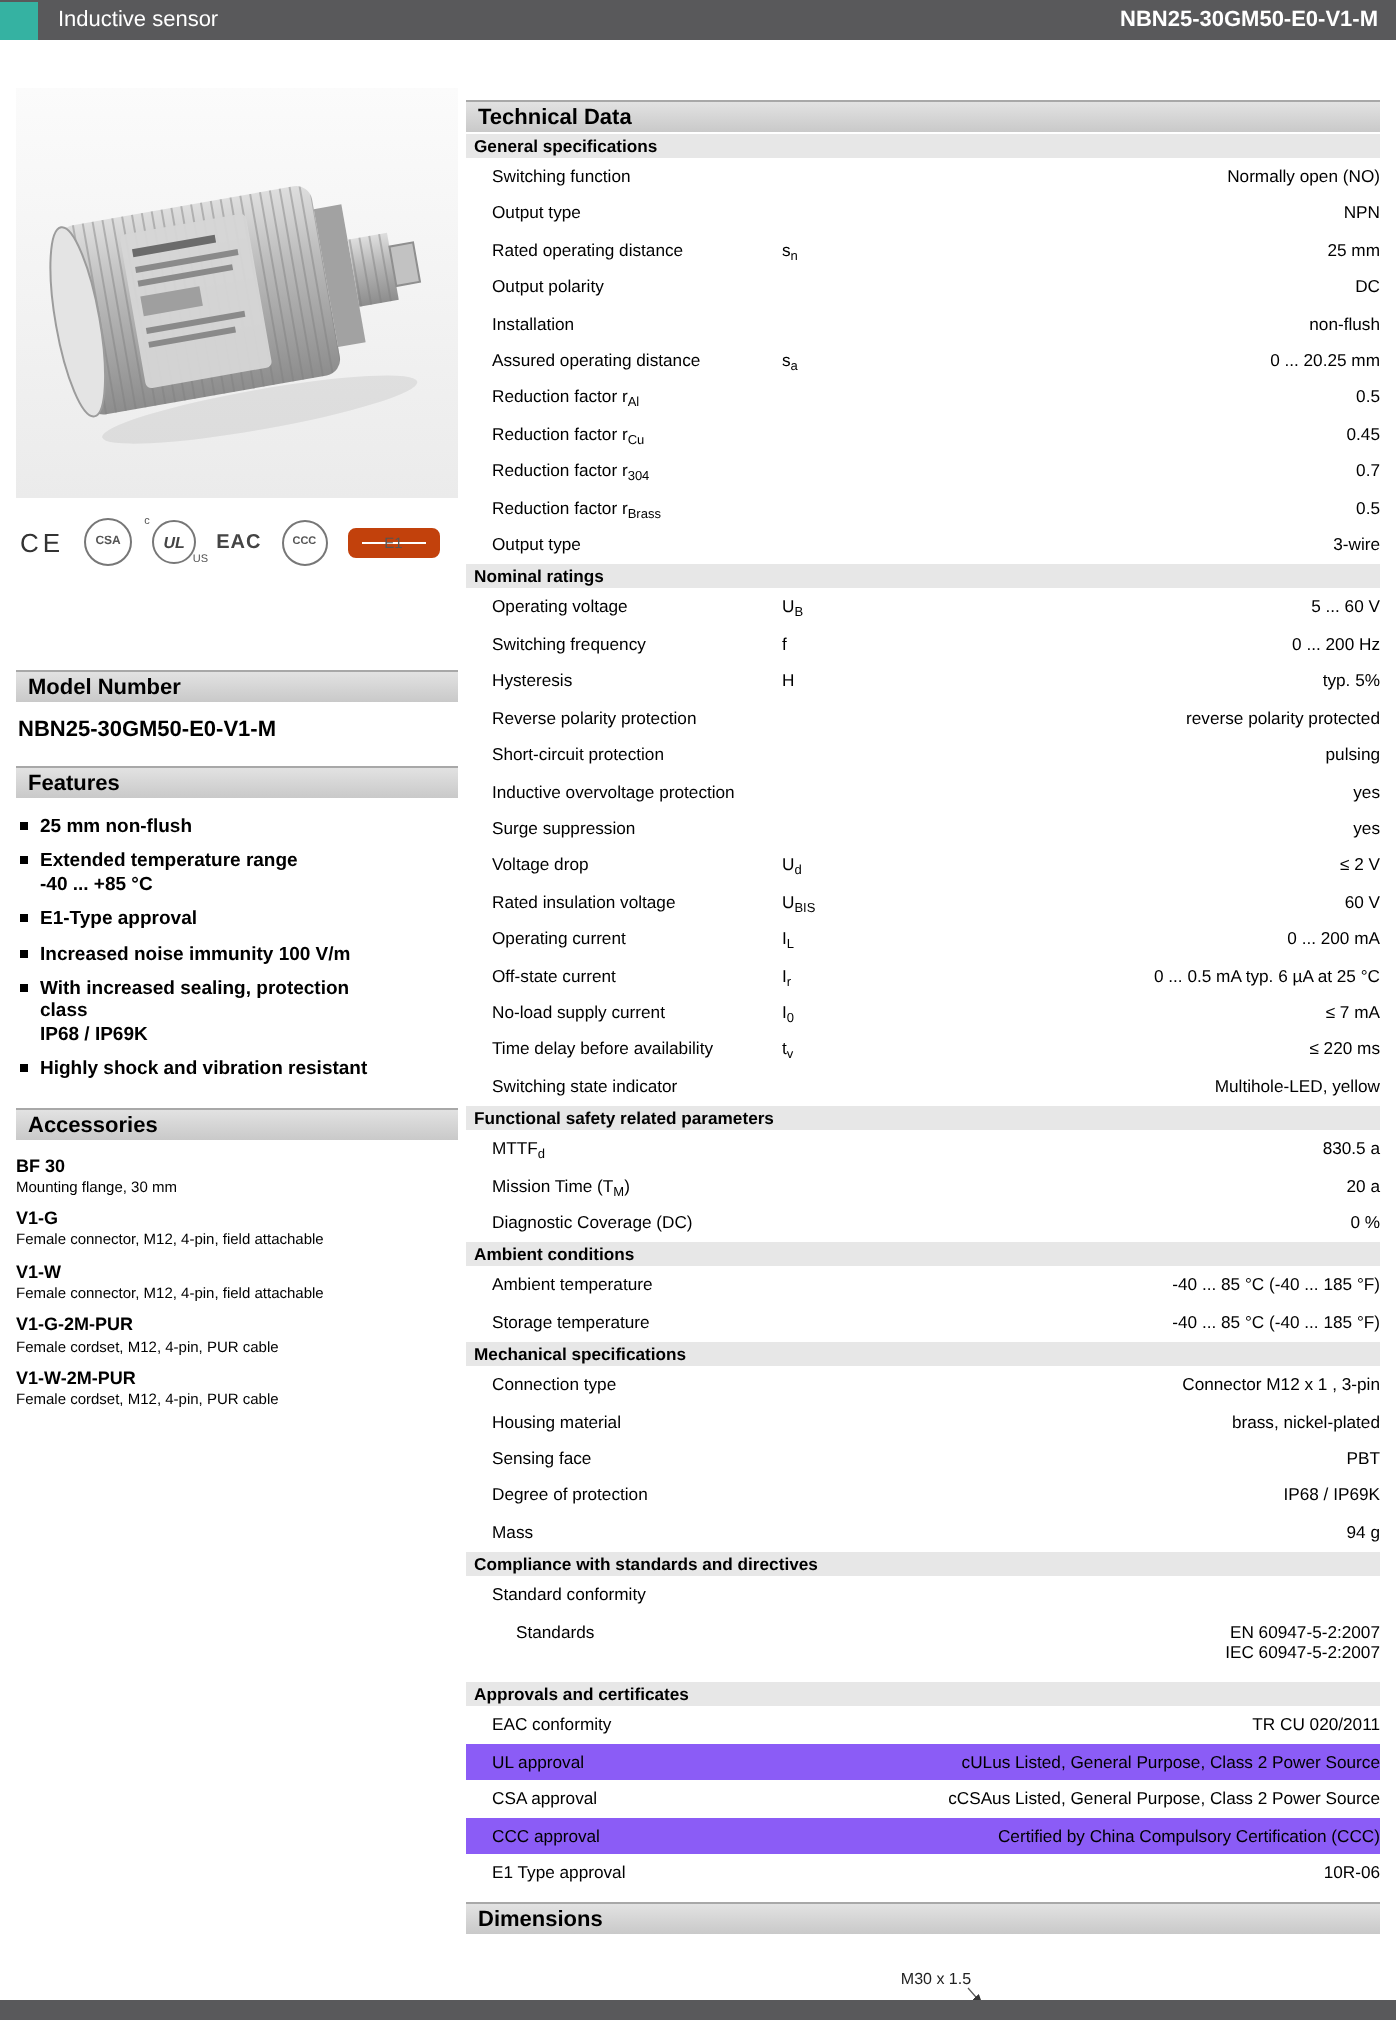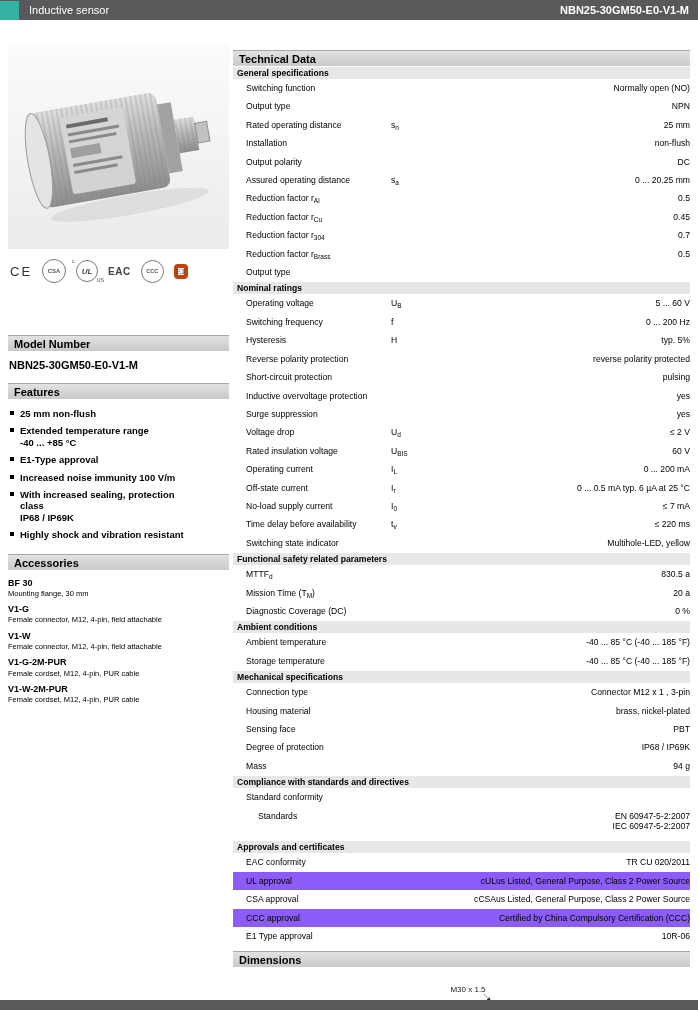--- a/index.html
+++ b/index.html
@@ -24,21 +24,21 @@
   .certs { display:flex; align-items:center; gap:10px; margin-top:8px; height:28px; padding-left:2px; }
   .cert { display:inline-flex; align-items:center; justify-content:center; color:#555; flex:0 0 auto; }
   .cert-ce { font-size:13px; letter-spacing:2px; color:#333; }
   .cert-csa { width:24px; height:24px; border:1.5px solid #777; border-radius:50%; font-size:6px; font-weight:bold; }
   .cert-culus { position:relative; width:22px; height:22px; border:1.5px solid #777; border-radius:50%;align-items:center; }
   .cert-culus .ul-m { font-size:8px; font-weight:bold; font-style:italic; color:#444; }
   .cert-culus .ul-c  { position:absolute; left:-5px; top:-3px;   font-size:5.5px; font-style:normal; color:#555; }
   .cert-culus .ul-us { position:absolute; right:-7px; bottom:-2px; font-size:5.5px; font-style:normal; color:#555; }
   .cert-eac { font-size:10px; font-weight:bold; color:#444; letter-spacing:0.5px; }
   .cert-ccc { width:23px; height:23px; border:1.5px solid #777; border-radius:50%; font-size:5.5px; font-weight:bold; }
-  .cert-e1 { width:14px; height:15px; border:4px solid #c2410c; border-radius:4px; font-size:7.5px; }
+  .cert-e1 { width:46px; height:15px; border:7px solid #c2410c; border-radius:4px; font-size:7.5px; }
   .model-header { margin-top:50px; }
   .model-value { margin-top:8px; font-size:11px; font-weight:bold; padding-left:1px; }
   .features-header { margin-top:12px; }
   .features-list { margin-top:9px; list-style:none; }
   .features-list li { position:relative; padding-left:12px; margin-bottom:6px;
     font-size:9.5px; font-weight:bold; line-height:1.2; white-space:pre-line; }
   .features-list li::before { content:""; position:absolute; left:2px; top:3px;
     width:4px; height:4px; background:#000; }
   .accessories-header { margin-top:13px; }
   .accessories-list { margin-top:8px; }
@@ -179,28 +179,28 @@
         <span class="td-label">Output type</span>
         <span class="td-sym"></span>
         <span class="td-value">NPN</span>
       </div>
       <div class="td-row">
         <span class="td-label">Rated operating distance</span>
         <span class="td-sym">s<sub>n</sub></span>
         <span class="td-value">25 mm</span>
       </div>
       <div class="td-row">
+        <span class="td-label">Output polarity</span>
+        <span class="td-sym"></span>
+        <span class="td-value">DC</span>
+      </div>
+      <div class="td-row">
         <span class="td-label">Installation</span>
         <span class="td-sym"></span>
         <span class="td-value">non-flush</span>
-      </div>
-      <div class="td-row">
-        <span class="td-label">Output polarity</span>
-        <span class="td-sym"></span>
-        <span class="td-value">DC</span>
       </div>
       <div class="td-row">
         <span class="td-label">Assured operating distance</span>
         <span class="td-sym">s<sub>a</sub></span>
         <span class="td-value">0 ... 20.25 mm</span>
       </div>
       <div class="td-row">
         <span class="td-label">Reduction factor r<sub>Al</sub></span>
         <span class="td-sym"></span>
         <span class="td-value">0.5</span>
@@ -216,20 +216,21 @@
         <span class="td-value">0.7</span>
       </div>
       <div class="td-row">
         <span class="td-label">Reduction factor r<sub>Brass</sub></span>
         <span class="td-sym"></span>
         <span class="td-value">0.5</span>
       </div>
       <div class="td-row">
         <span class="td-label">Output type</span>
         <span class="td-sym"></span>
+        <span class="td-value">3-wire</span>
       </div>
       <div class="td-group-header">Nominal ratings</div>
       <div class="td-row">
         <span class="td-label">Operating voltage</span>
         <span class="td-sym">U<sub>B</sub></span>
         <span class="td-value">5 ... 60 V</span>
       </div>
       <div class="td-row">
         <span class="td-label">Switching frequency</span>
         <span class="td-sym">f</span>

